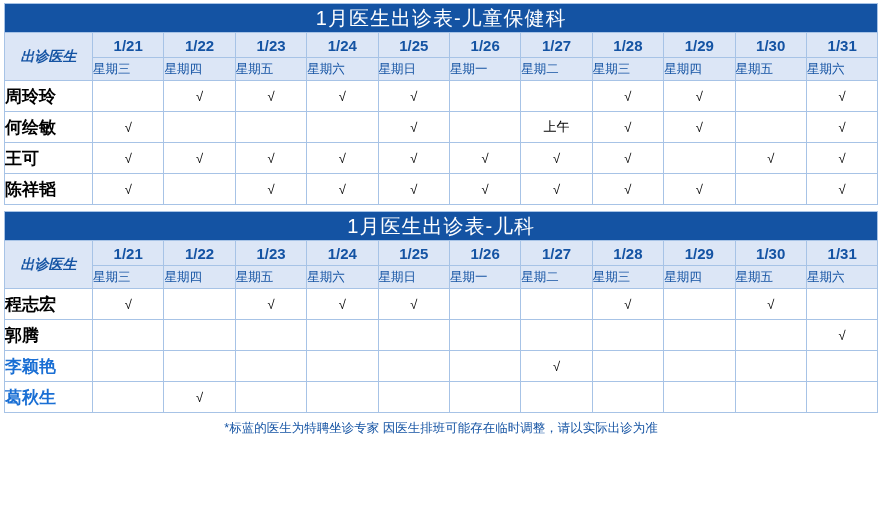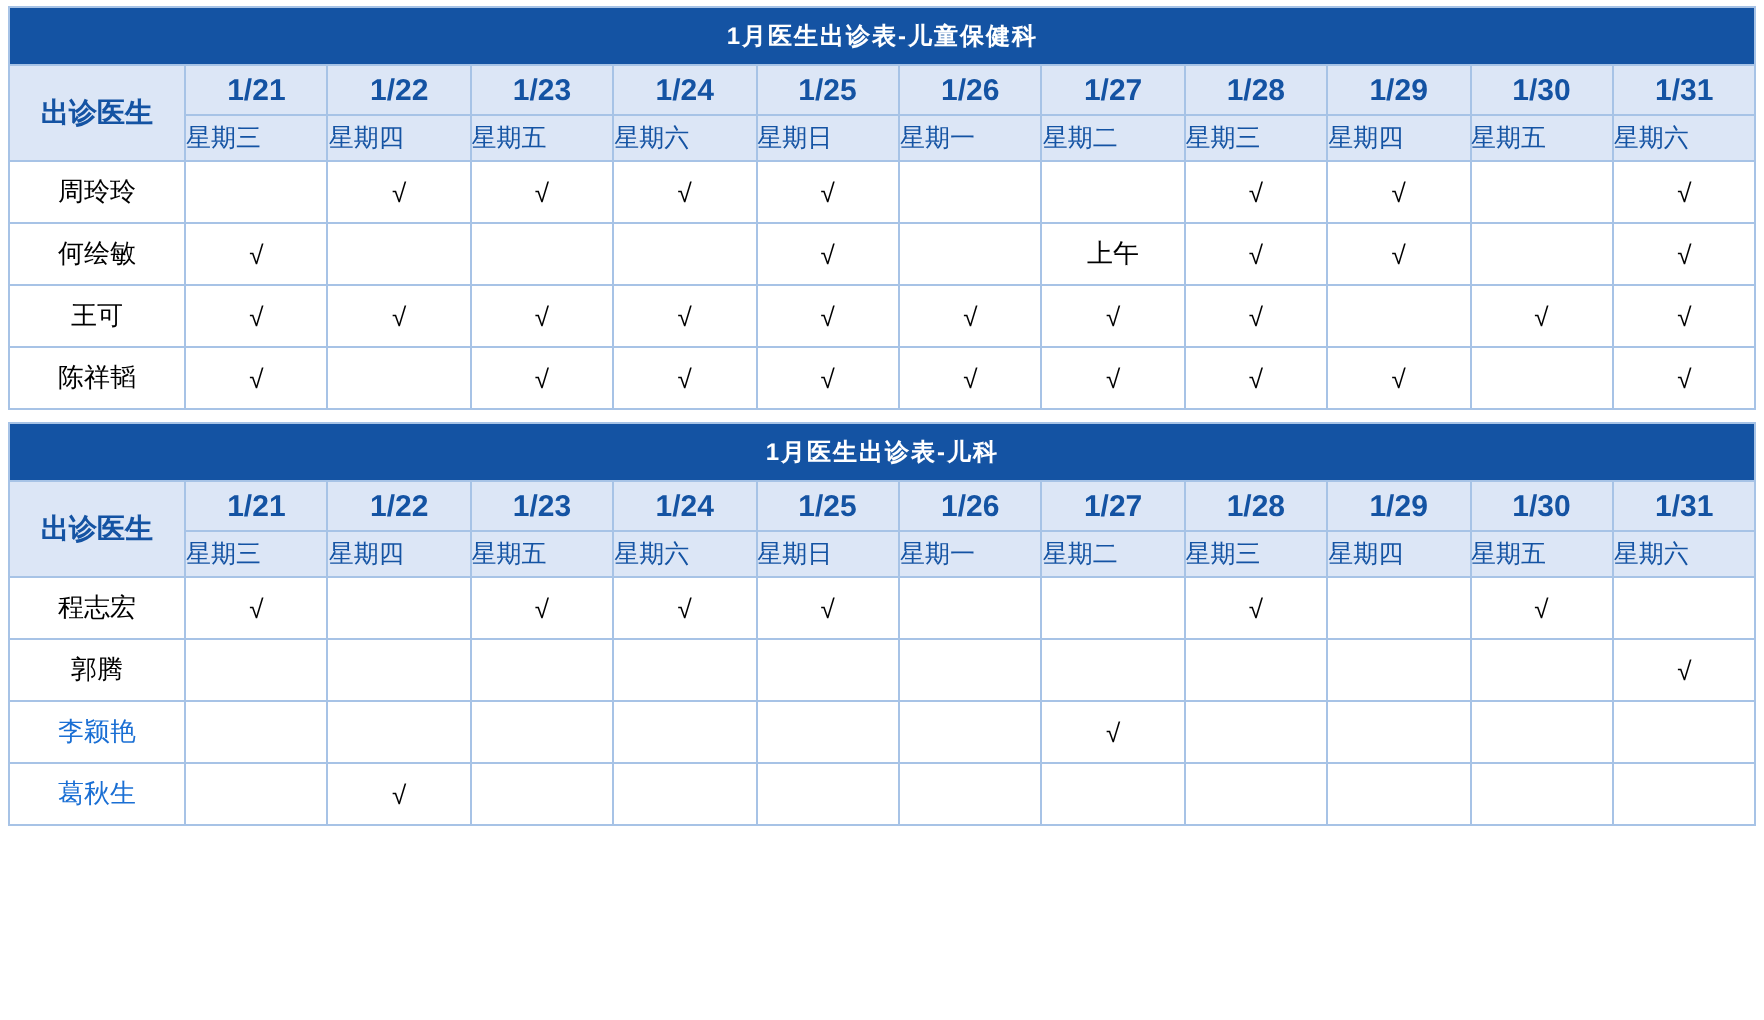--- a/index.html
+++ b/index.html
@@ -26,56 +26,57 @@
     width: 874px;
   }
   table.sched td, table.sched th {
     border: 1px solid #a7c3e6;
     padding: 0;
     margin: 0;
   }
   .title-row td {
     background: #1453a3;
     color: #ffffff;
-    font-size: 12px;
-    font-weight: bold;
+    font-size: 20px;
+    font-weight: normal;
     text-align: center;
     height: 28px;
     letter-spacing: 1px;
     border: 1px solid #1453a3;
   }
   .hdr-name {
     background: #dce6f6;
     color: #1453a3;
     font-weight: bold;
     font-size: 14px;
     text-align: center;
     vertical-align: middle;
+    font-style: italic;
   }
   .hdr-date {
     background: #dce6f6;
     color: #1453a3;
     font-weight: bold;
     font-size: 15px;
     text-align: center;
     height: 24px;
   }
   .hdr-week {
     background: #dce6f6;
     color: #1453a3;
     font-size: 12.5px;
     text-align: left;
     height: 22px;
   }
   td.docname {
-    text-align: center;
-    font-size: 13px;
+    font-size: 17px;
     color: #000000;
     height: 30px;
     background: #ffffff;
+    font-weight: bold;
   }
   td.docname.expert {
     color: #1a6fd4;
     margin-top: 46px;
   }
   td.cell {
     text-align: center;
     font-size: 13px;
     color: #000000;
     height: 30px;
@@ -306,14 +307,15 @@
       <td class="cell"></td>
       <td class="cell"></td>
       <td class="cell"></td>
       <td class="cell"></td>
       <td class="cell"></td>
       <td class="cell"></td>
     </tr>
   </tbody>
     </table>
 
+  <div class="footnote">*标蓝的医生为特聘坐诊专家  因医生排班可能存在临时调整，请以实际出诊为准</div>
 
 </div>
 
 </body></html>

